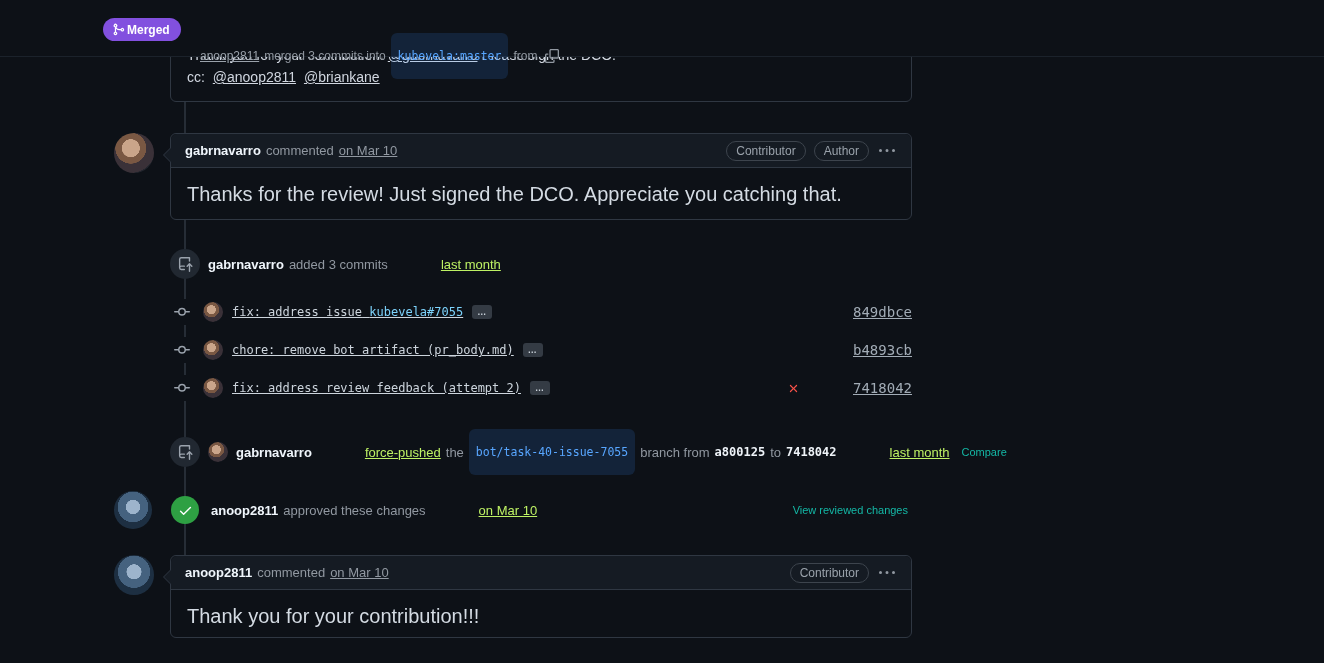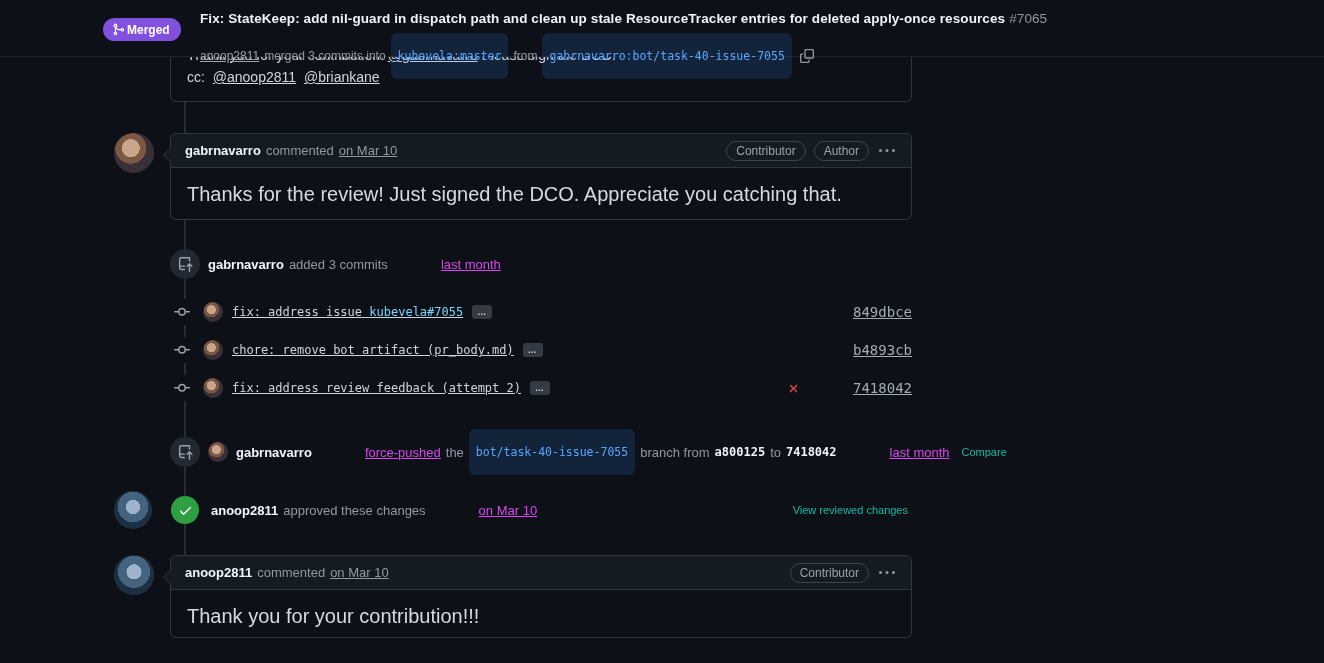--- a/index.html
+++ b/index.html
@@ -63,21 +63,21 @@
   .avatar-sm { width:20px; height:20px; border-radius:50%; display:inline-block; flex:none; cursor:pointer; }
 
   
   .event { position:absolute; left:170px; width:742px; display:flex; align-items:center;
            gap:8px; font-size:13px; color:#9198a1; z-index:6; white-space:nowrap; }
   .event-badge { width:30px; height:30px; border-radius:50%; background:#212831; display:flex;
                  align-items:center; justify-content:center; flex:none; }
   .event-badge svg { width:15px; height:15px; fill:#9ba3ad; }
   #commits-event { top:249px; height:30px; }
   #force-push { top:437px; height:30px; }
-  .ev-link { color:#d946ef; text-decoration:underline; cursor:pointer;padding-left:48px; }
+  .ev-link { color:#bef264; text-decoration:underline; cursor:pointer;padding-left:48px; }
   .sha { font-family:"DejaVu Sans Mono","Liberation Mono",monospace; font-size:12px;
          font-weight:700; color:#eef3f8; }
   .ghost-btn { margin-left:auto; color:#14b8a6; font-size:11px; background:none; border:none;
                cursor:pointer; padding:2px 4px; white-space:nowrap; }
 
   
   .commit-row { position:absolute; left:170px; width:742px; height:26px; display:flex;
                 align-items:center; gap:9px; z-index:6; white-space:nowrap; }
   #commit-0 { top:299px; } #commit-1 { top:337px; } #commit-2 { top:375px; }
   .commit-icon-wrap { width:24px; height:26px; display:flex; align-items:center;
@@ -124,29 +124,25 @@
     </div>
   </section>
 
   <header class="pr-header">
     <div class="state-badge">
       <svg viewBox="0 0 16 16">
           <path d="M5.45 5.154A4.25 4.25 0 0 0 9.25 7.5h1.378a2.251 2.251 0 1 1 0 1.5H9.25A5.734 5.734 0 0 1 5 7.123v3.505a2.25 2.25 0 1 1-1.5 0V5.372a2.25 2.25 0 1 1 1.95-.218ZM4.25 13.5a.75.75 0 1 0 0-1.5.75.75 0 0 0 0 1.5Zm8.5-4.5a.75.75 0 1 0 0-1.5.75.75 0 0 0 0 1.5ZM5 3.25a.75.75 0 1 0-1.5 0 .75.75 0 0 0 1.5 0Z"></path>
         </svg>
       <span>Merged</span>
     </div>
-    <h1 class="pr-title">
-      <span>Fix: StateKeep: add nil-guard in dispatch path and clean up stale ResourceTracker entries for deleted apply-once resources</span><span class="pr-number">#7065</span>
-    </h1>
     <div class="merge-line">
       <a class="user-link">anoop2811</a>
       <span>merged 3 commits into</span>
       <span class="branch-pill">kubevela:master</span>
       <span>from</span>
-      <span class="branch-pill">gabrnavarro:bot/task-40-issue-7055</span>
       <button class="copy-btn">
         <svg viewBox="0 0 16 16">
             <path d="M0 6.75C0 5.784.784 5 1.75 5h1.5a.75.75 0 0 1 0 1.5h-1.5a.25.25 0 0 0-.25.25v7.5c0 .138.112.25.25.25h7.5a.25.25 0 0 0 .25-.25v-1.5a.75.75 0 0 1 1.5 0v1.5A1.75 1.75 0 0 1 9.25 16h-7.5A1.75 1.75 0 0 1 0 14.25Z"></path>
             <path d="M5 1.75C5 .784 5.784 0 6.75 0h7.5C15.216 0 16 .784 16 1.75v7.5A1.75 1.75 0 0 1 14.25 11h-7.5A1.75 1.75 0 0 1 5 9.25Zm1.75-.25a.25.25 0 0 0-.25.25v7.5c0 .138.112.25.25.25h7.5a.25.25 0 0 0 .25-.25v-7.5a.25.25 0 0 0-.25-.25Z"></path>
           </svg>
       </button>
     </div>
   </header>
 
   <span class="avatar avatar-40 av-gab" style="left:114px; top:133px;"></span>

